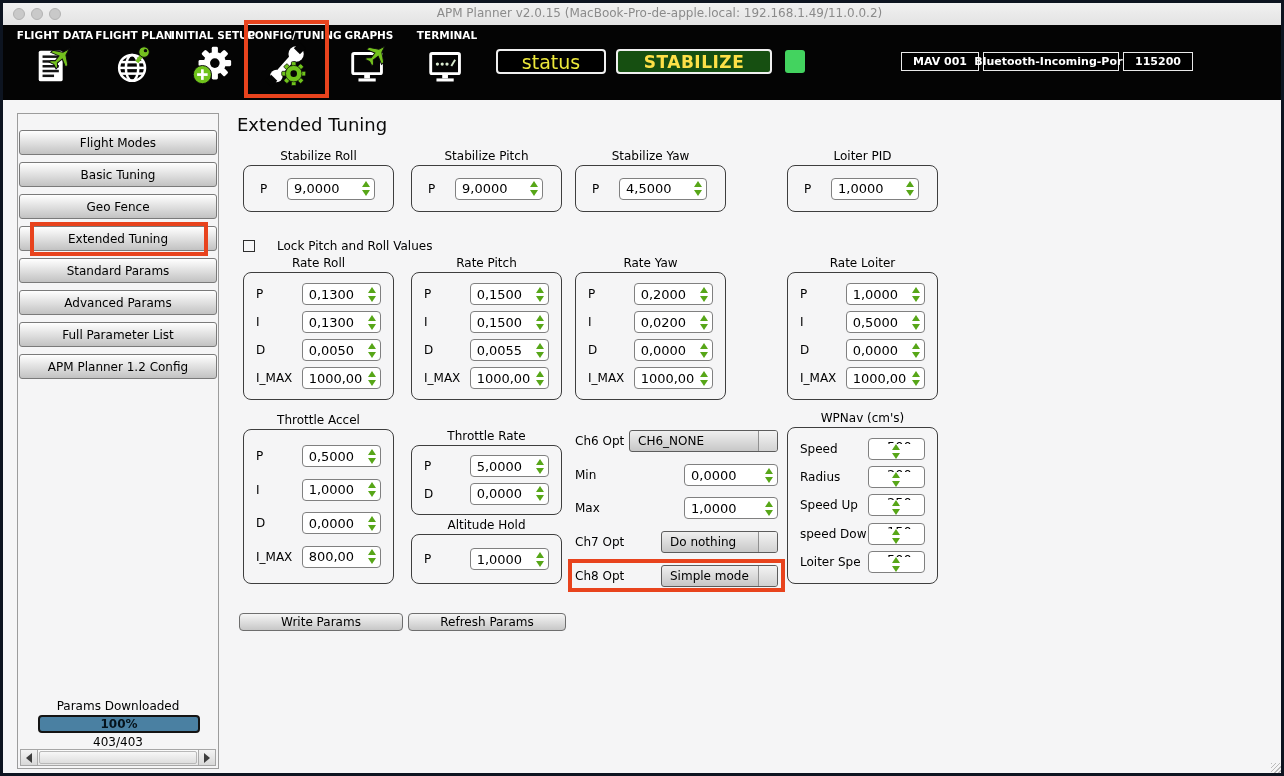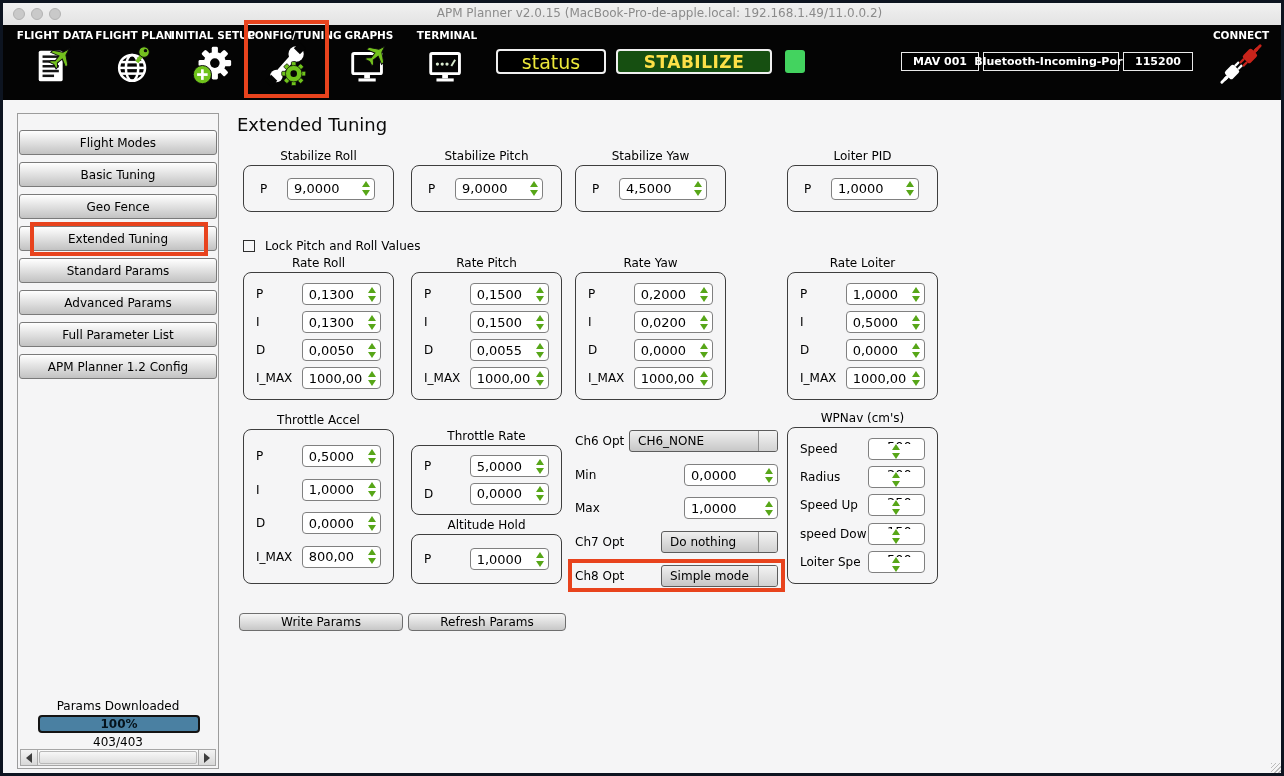--- a/index.html
+++ b/index.html
@@ -68,21 +68,21 @@
   .tu { width:0;height:0;border-left:4px solid transparent;border-right:4px solid transparent;border-bottom:6px solid #57a618; display:block; }
   .td { width:0;height:0;border-left:4px solid transparent;border-right:4px solid transparent;border-top:6px solid #57a618; display:block; margin-top:3px; }
 
   .chlabel { position:absolute; height:22px; display:flex; align-items:center; font-size:12px; color:#000; }
   .combo { position:absolute; height:22px; background:linear-gradient(#efefef,#c7c7c7); border:1px solid #5c5c5c;
            border-radius:3px; display:flex; align-items:center; font-size:12px; color:#000;
            padding-left:8px; box-sizing:border-box; cursor:pointer; }
   .csep { margin-left:auto; align-self:stretch; width:18px; border-left:1px solid #909090;
           background:linear-gradient(#f3f3f3,#d2d2d2); border-radius:0 2px 2px 0; }
 
-  .chk { position:absolute; display:flex; align-items:center; gap:10px; font-size:12px; color:#000; }
+  .chk { position:absolute; display:flex; align-items:center; gap:22px; font-size:12px; color:#000; }
   .chkbox { width:12px; height:12px; border:1px solid #2e2e2e; background:#f7f7f8; box-sizing:border-box; }
 
   .pbtn { position:absolute; height:18px; background:linear-gradient(#f5f5f5,#c7c7c7); border:1px solid #6e6e6e;
           border-radius:4px; font-size:12px; color:#000; display:flex; align-items:center; justify-content:center;
           box-sizing:border-box; cursor:pointer; }
   .grip { position:absolute; right:0; bottom:0; width:10px; height:10px;
           background:repeating-linear-gradient(135deg,#bbb 0 1px,transparent 1px 3px); }
 </style>
 </head>
 <body>
@@ -244,26 +244,20 @@
     </div>
 
     <div class="pillbtn status-btn" style="left:493px;top:24px;width:110px;height:25px">status</div>
     <div class="pillbtn mode-btn" style="left:613px;top:24px;width:156px;height:25px">STABILIZE</div>
     <div class="ind" style="left:782px;top:25px;width:20px;height:23px"></div>
 
     <div class="infobox" style="left:898px;top:27px;width:78px;height:19px">MAV 001</div>
     <div class="infobox" style="left:980px;top:27px;width:136px;height:19px">Bluetooth-Incoming-Port</div>
     <div class="infobox" style="left:1120px;top:27px;width:70px;height:19px">115200</div>
 
-    <div class="titem" style="left:1206px;width:64px">
-      <div class="tlabel">CONNECT</div>
-      <svg class="ticon" viewBox="0 0 48 48">
-          <use href="#icon-plugs"></use>
-        </svg>
-    </div>
   </div>
 
   <div class="sidepanel" style="position:absolute">
     <div class="sbtn">Flight Modes</div>
     <div class="sbtn">Basic Tuning</div>
     <div class="sbtn">Geo Fence</div>
     <div class="sbtn">Extended Tuning</div>
     <div class="sbtn">Standard Params</div>
     <div class="sbtn">Advanced Params</div>
     <div class="sbtn">Full Parameter List</div>

